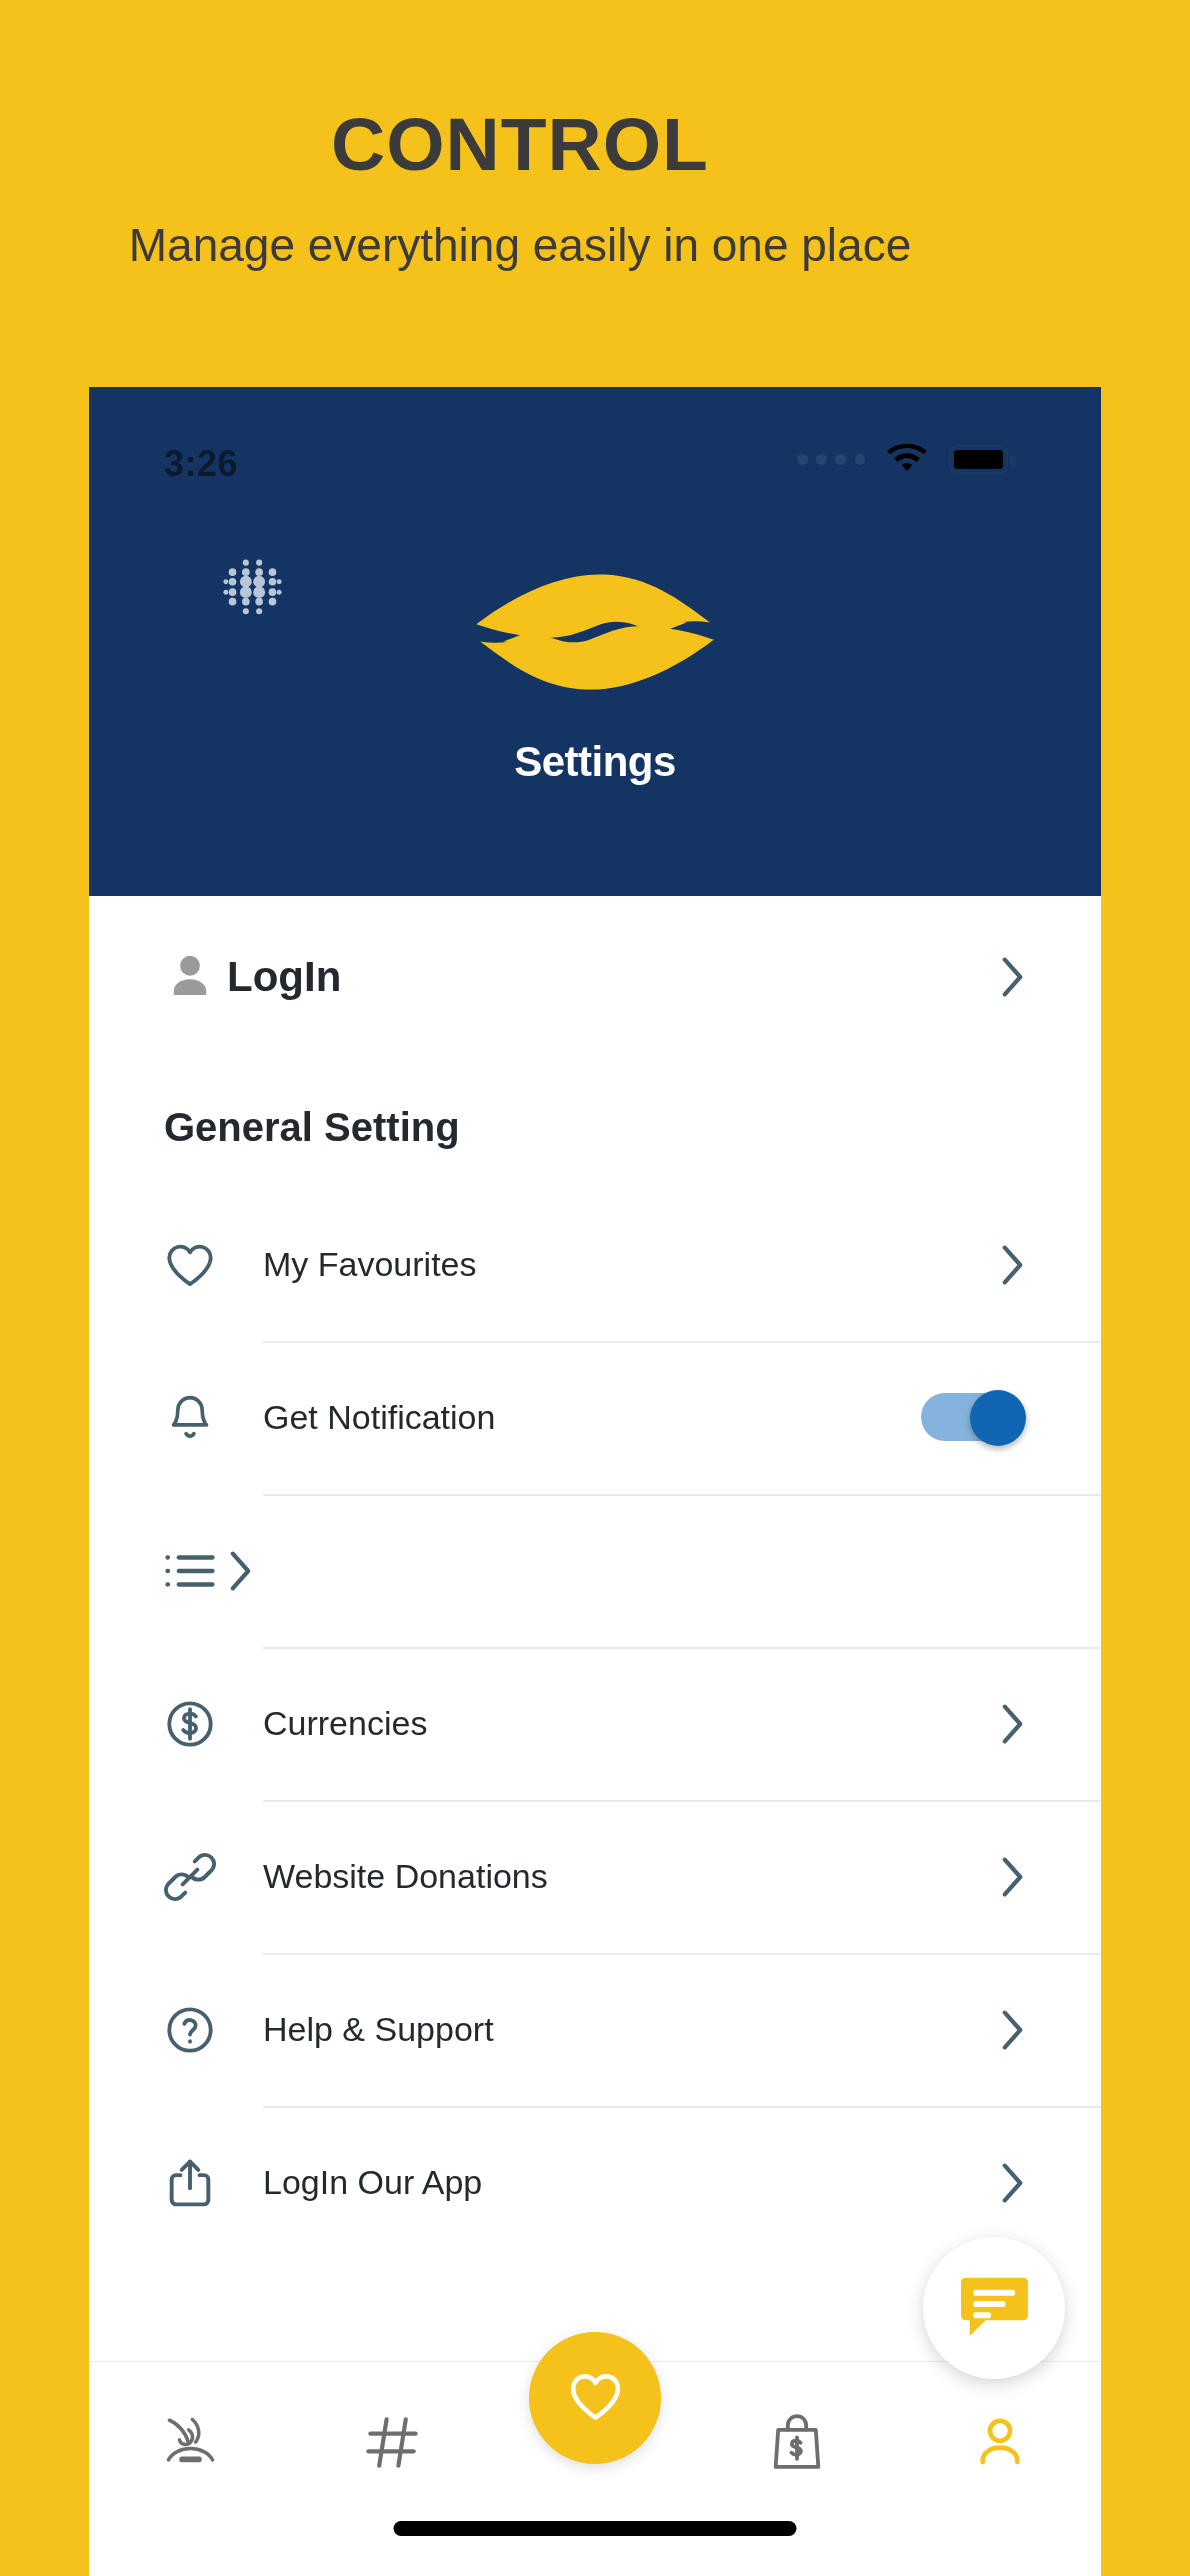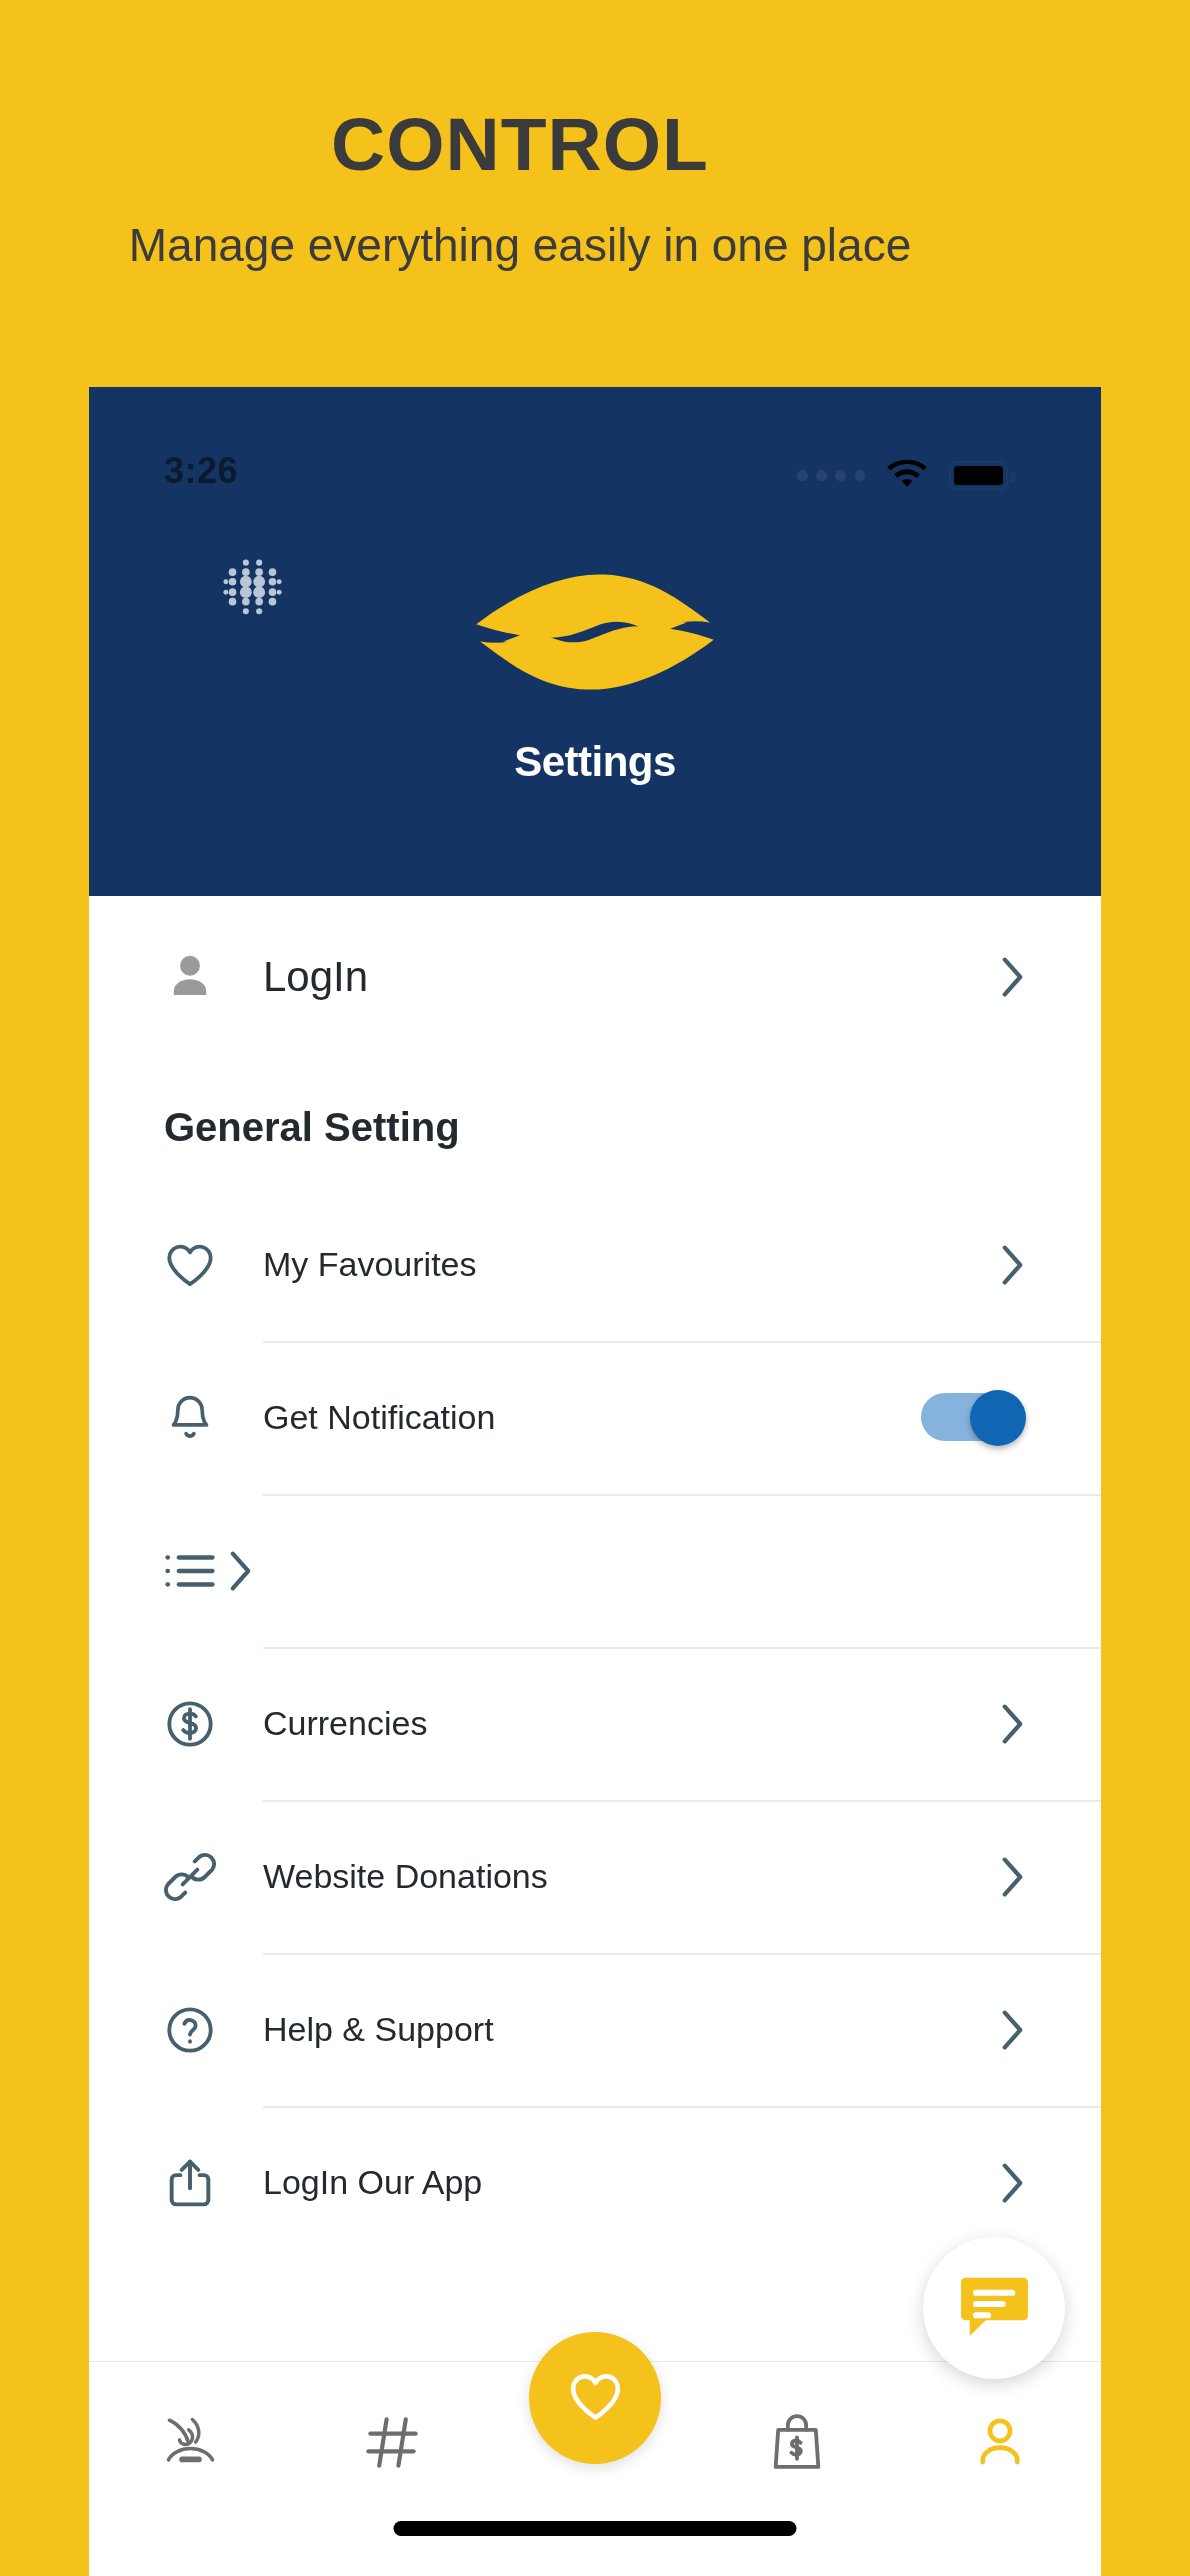--- a/index.html
+++ b/index.html
@@ -27,21 +27,21 @@
     width:1012px; height:2189px;
     background:#ffffff; overflow:hidden;
   }
 
   
   .app-header {
     position:relative; width:100%; height:509px;
     background:#143563;
   }
   .statusbar {
-    display:flex; align-items:flex-end; justify-content:space-between;
+    display:flex; align-items:flex-start; justify-content:space-between;
     padding:56px 93px 0 75px; height:105px;
   }
   .status-time { font-size:36px; font-weight:600; color:#0b1a2e; letter-spacing:0.5px; }
   .status-right { display:flex; align-items:center; gap:21px; }
   .sig-dots { display:flex; gap:8.6px; align-items:flex-end; }
   .sig-dots i { width:10.5px; height:10.5px; border-radius:50%; background:#25456f; display:block; }
   .wifi { width:42px; height:33px; position:relative; }
   .batt {
     width:59px; height:29px; border:2.9px solid #1b3a66; border-radius:7.7px;
     position:relative; display:flex; align-items:center; padding:2.9px;
@@ -66,21 +66,21 @@
     font-size:42px; font-weight:700; letter-spacing:-0.5px;
   }
 
   
   .login-row {
     display:flex; align-items:center; height:161px;
     padding:0 75px 0 63px;
   }
   .login-icon { width:75px; display:flex; justify-content:center; }
   .login-label {
-    flex:1; margin-left:36px; font-size:42px; color:#23292e; font-weight:400;
+    flex:1; font-size:42px; color:#23292e; font-weight:700;
   }
 
   
   .section-title {
     padding:48px 0 0 75px; font-size:40px; font-weight:700; color:#23292e;
   }
 
   
   .settings-list { margin-top:38px; }
   .srow {

